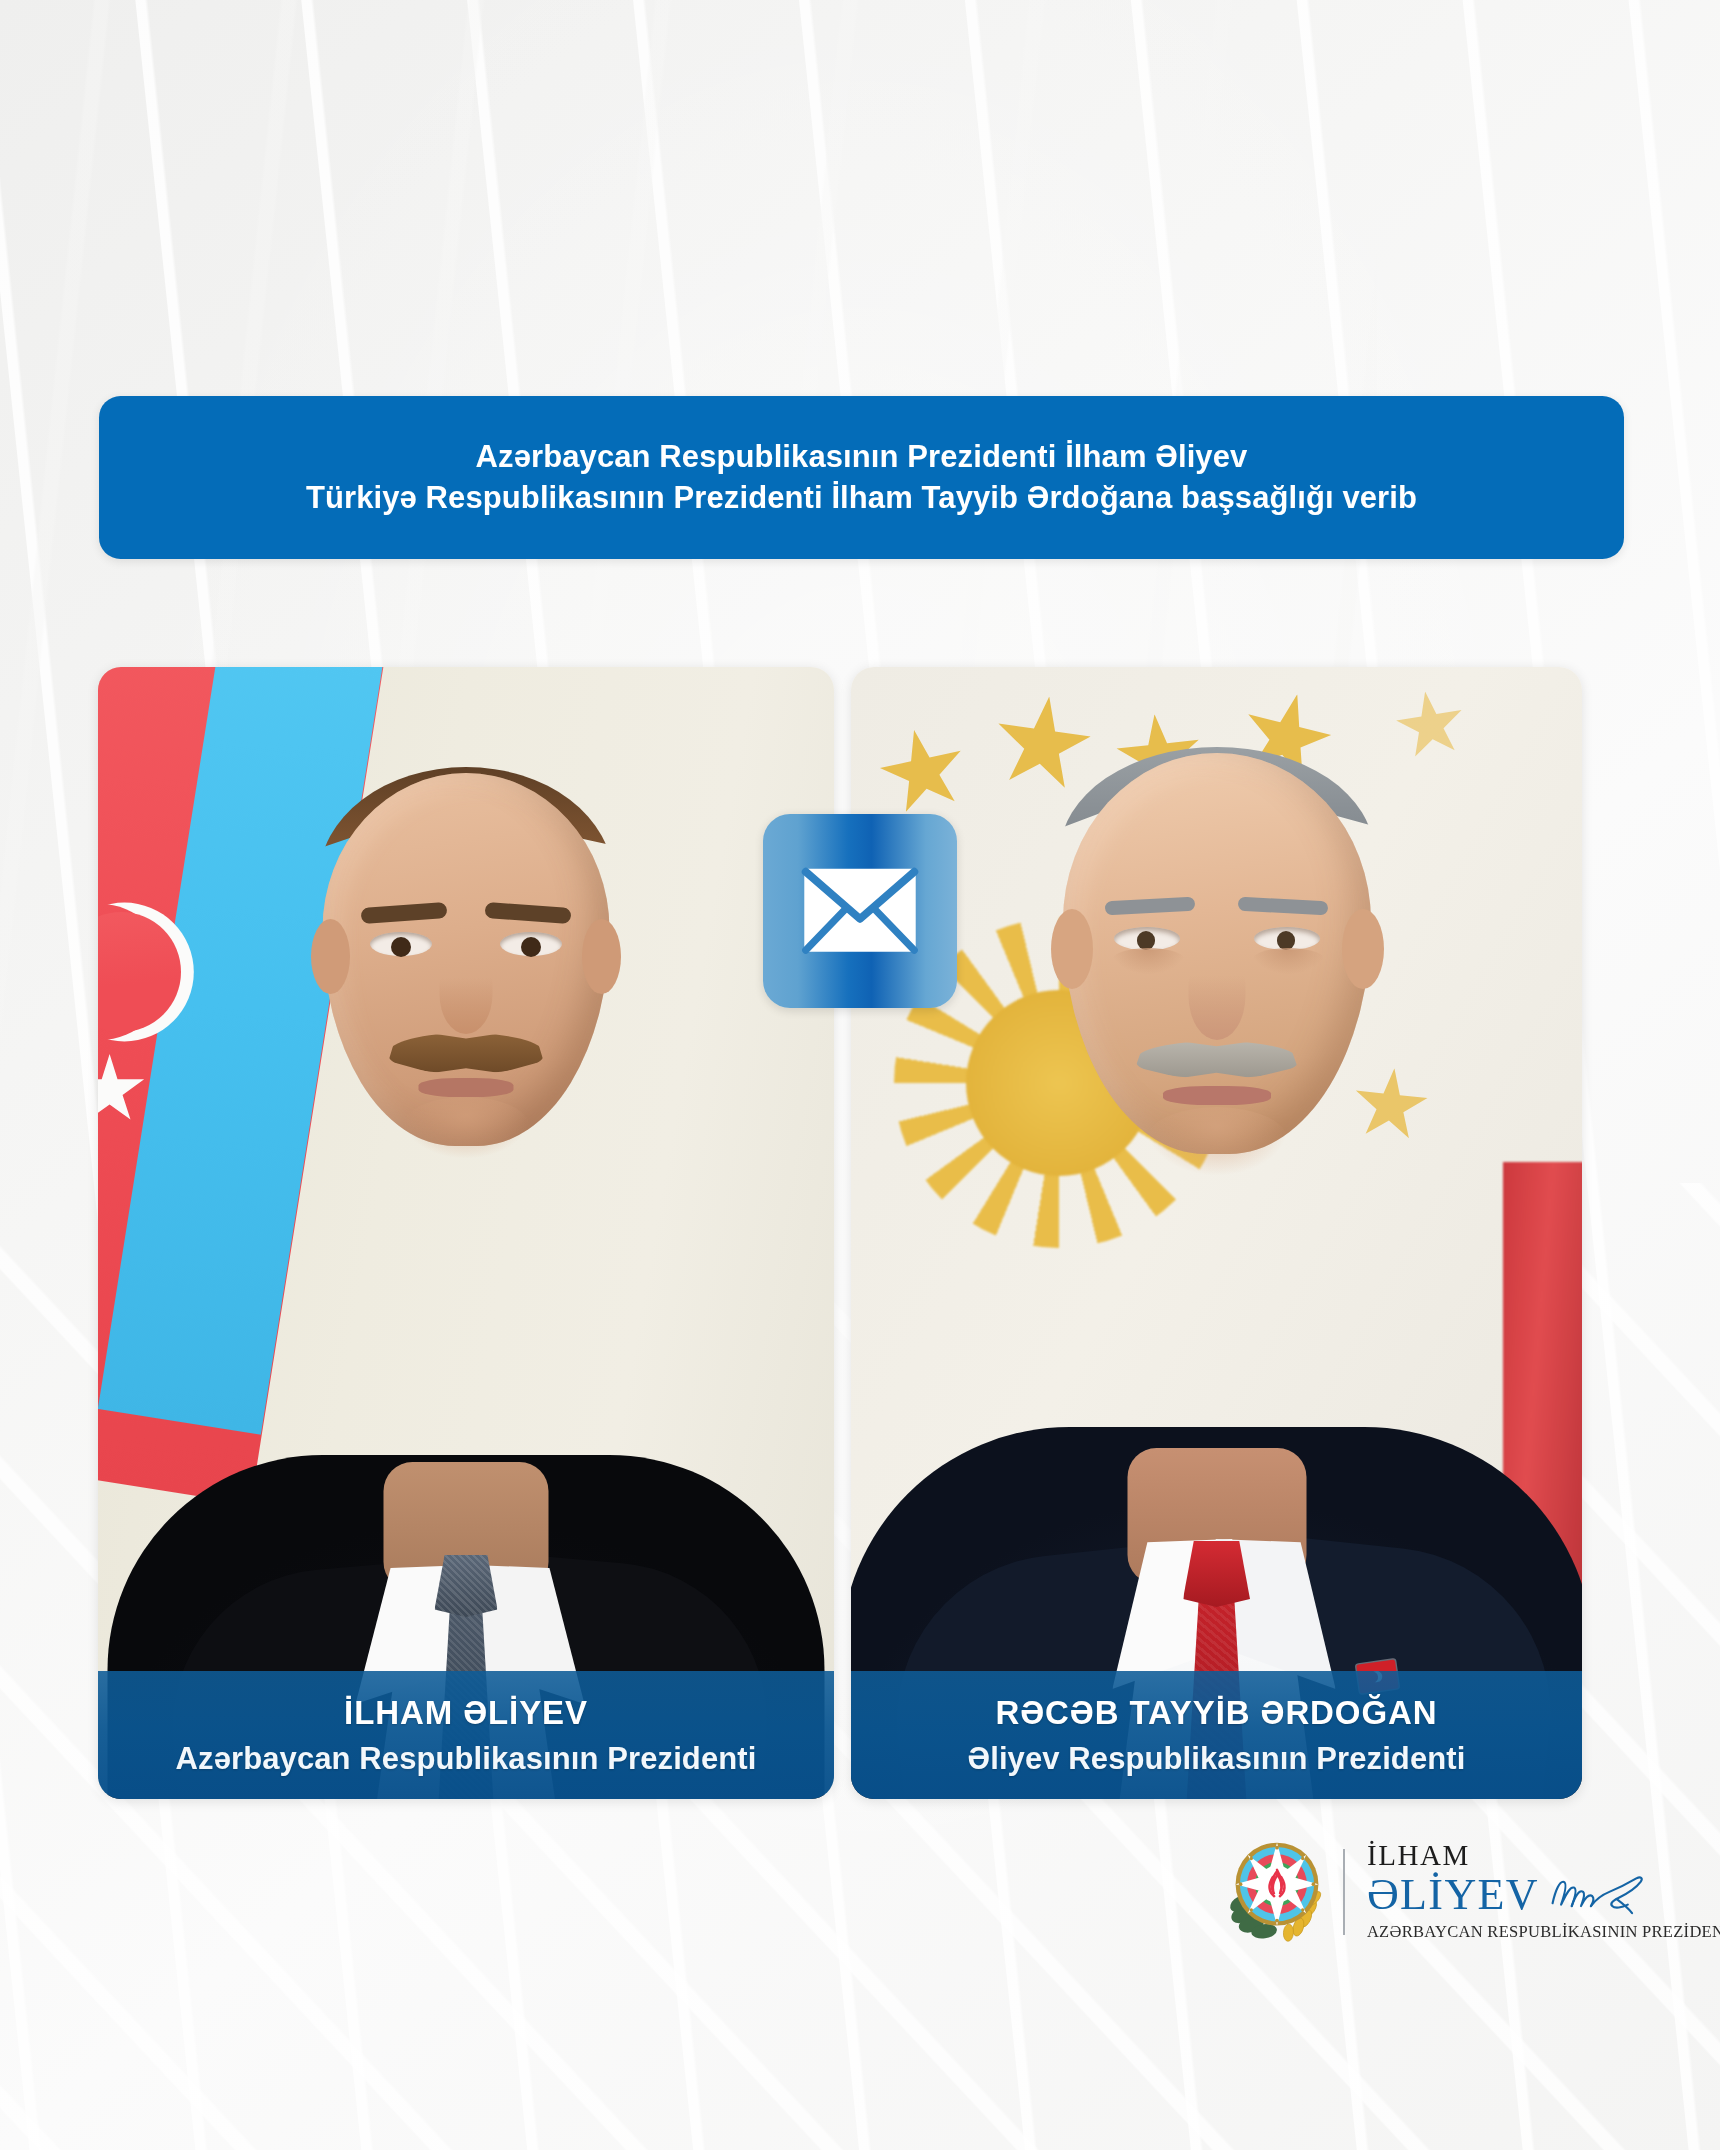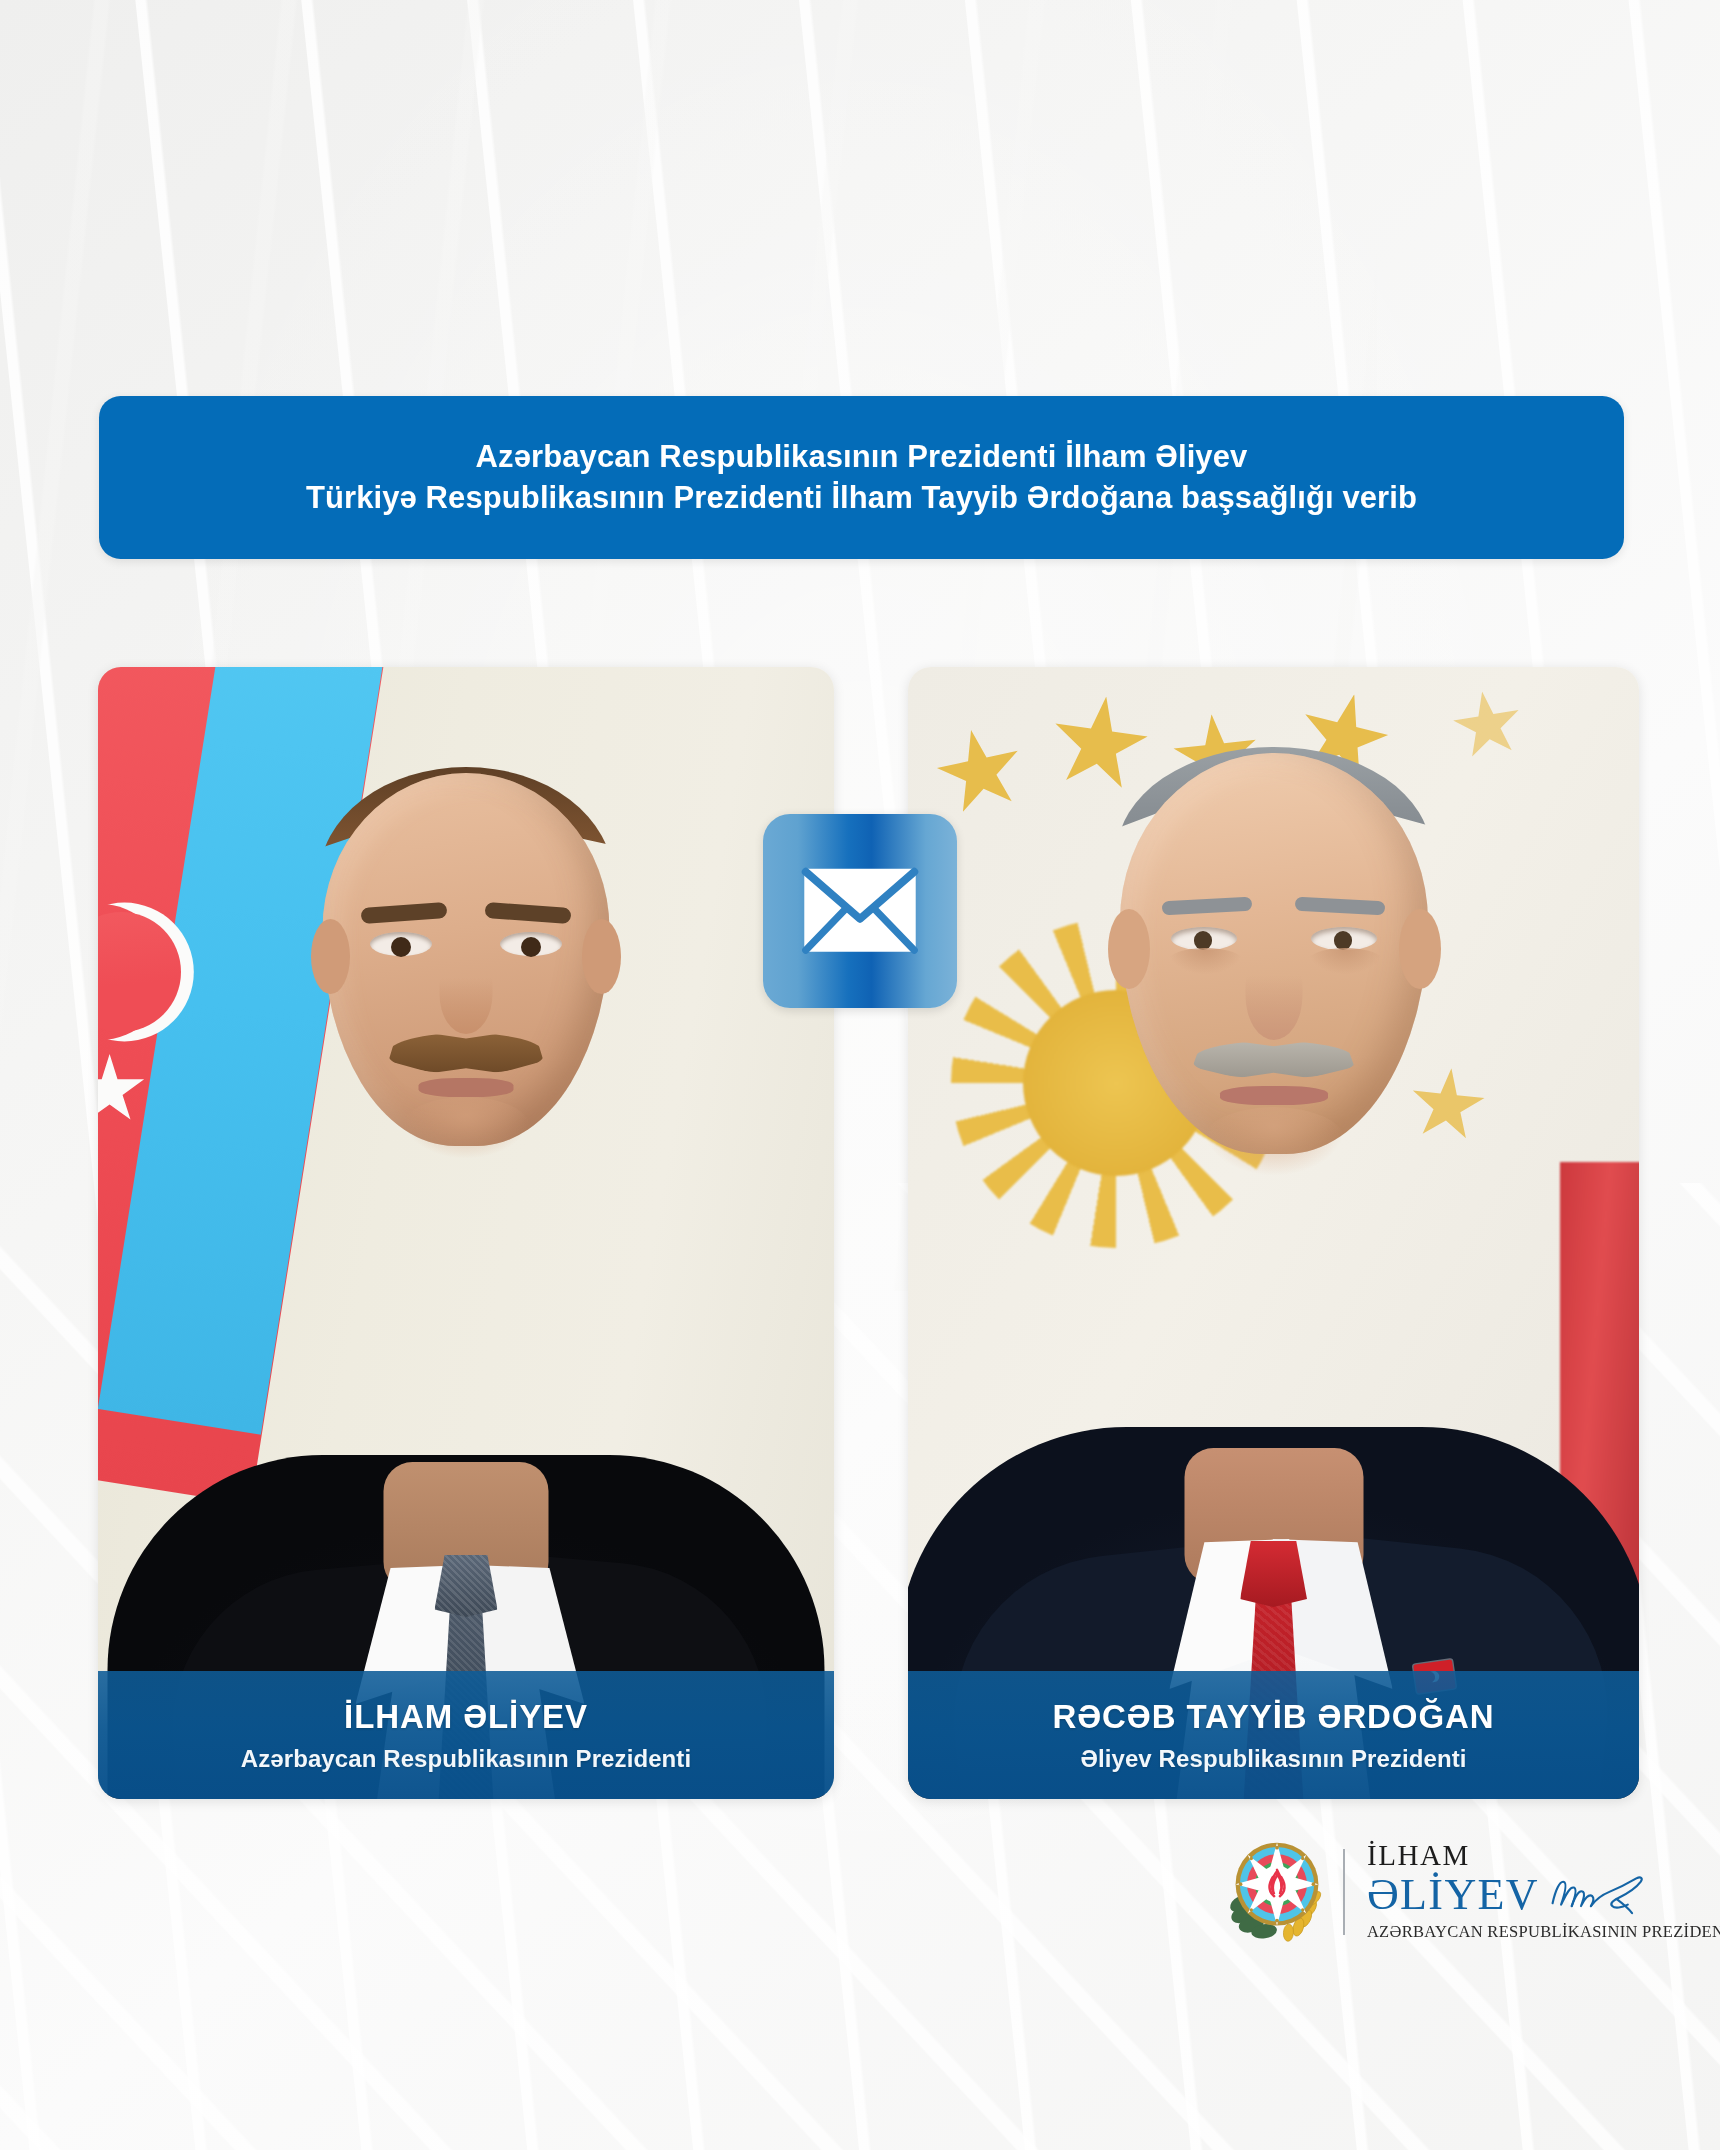--- a/index.html
+++ b/index.html
@@ -79,21 +79,21 @@
 
   
   .photo-card{
     position:absolute;
     top:667px; height:1132px;
     border-radius:23px;
     overflow:hidden;
     box-shadow:0 2.9px 11.5px rgba(0,0,0,.10);
   }
   #card-left  { left:98px;  width:736px; }
-  #card-right { left:908px; width:731px; }
+  #card-right { left:851px; width:731px; }
 
   .photo-stage{ position:absolute; inset:0; overflow:hidden; }
 
   
   #bgL-wall{
     position:absolute; inset:0;
     background:linear-gradient(100deg,#e9e6d8 0%,#efece0 40%,#f1eee4 70%,#e8e5d9 100%);
   }
   #bgL-flagred{
     position:absolute; left:-108px; top:-43px; width:330px; height:860px;
@@ -355,21 +355,21 @@
     position:absolute; left:0; right:0; bottom:0; height:128px;
     background:linear-gradient(180deg,rgba(14,92,152,.88) 0%,rgba(10,86,146,.94) 45%,rgba(8,80,140,.97) 100%);
     display:flex; flex-direction:column; align-items:center; justify-content:center;
     padding-top:2.9px;
   }
   .caption .cname{
     color:#ffffff; font-size:33px; font-weight:bold; letter-spacing:0.9px;
     line-height:1.12; text-shadow:0 0.7px 2.2px rgba(0,0,0,.22); white-space:nowrap;
   }
   .caption .crole{
-    color:#f2f7fb; font-size:24px; font-weight:bold; letter-spacing:0.1px;
+    color:#f2f7fb; font-size:31px; font-weight:bold; letter-spacing:0.1px;
     line-height:1.25; margin-top:8px; white-space:nowrap;
     text-shadow:0 0.7px 2.2px rgba(0,0,0,.2);
   }
 
   
   #envelope-badge{
     position:absolute; left:763px; top:814px; width:194px; height:194px;
     border-radius:27px;
     background:linear-gradient(90deg,#6ba9d4 0%,#5fa2d0 18%,#1670bd 44%,#0f62b4 56%,#66a7d3 84%,#7bb2d8 100%);
     display:flex; align-items:center; justify-content:center;

